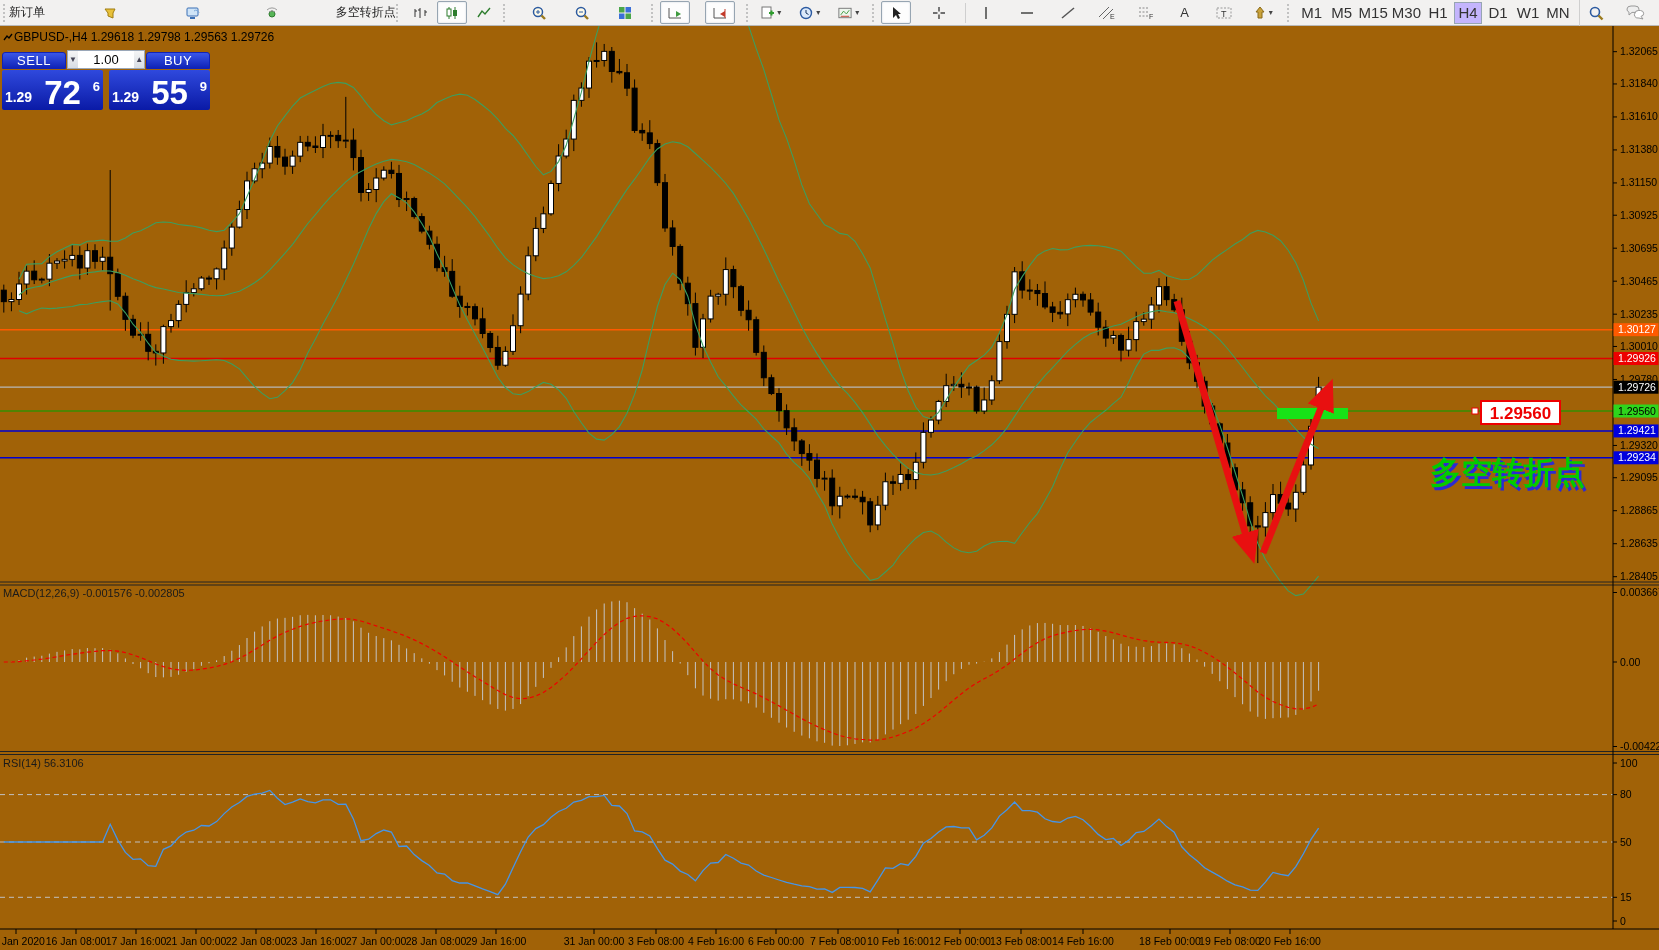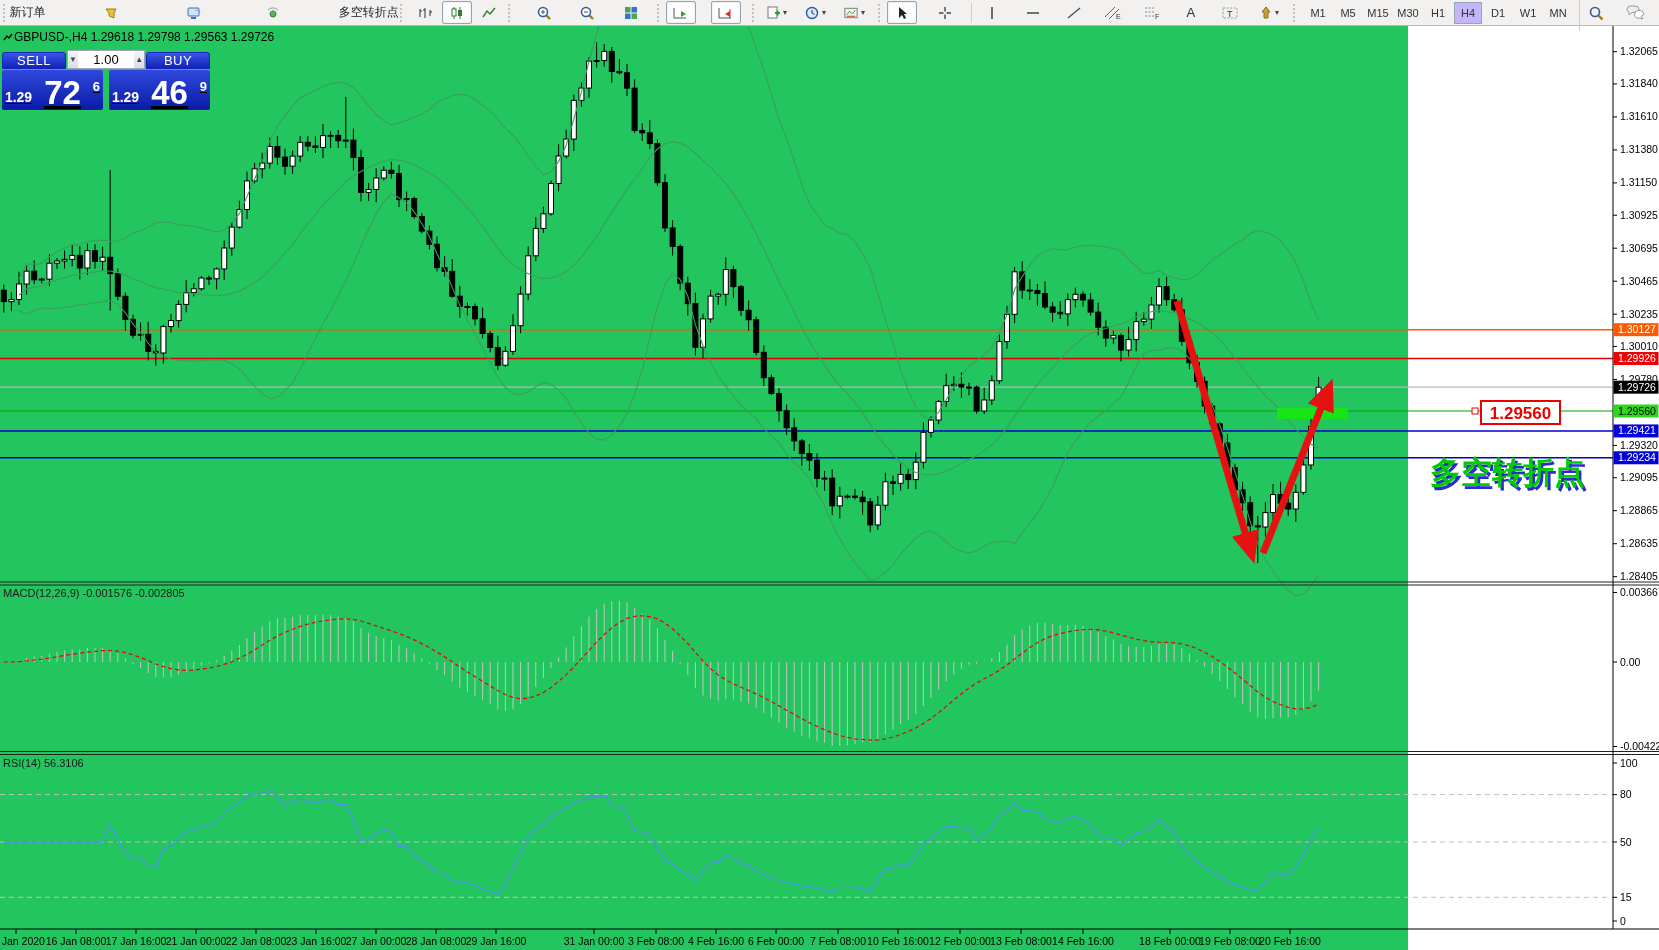--- a/index.html
+++ b/index.html
@@ -9,39 +9,39 @@
     display:flex;align-items:center;white-space:nowrap;font-size:12px;color:#222;}
   .tb-grip{width:5px;height:18px;margin:0 3px;border-left:2px dotted #c2c2c2;}
   .tb-sep{width:1px;height:20px;background:#cfcfcf;margin:0 4px;}
   .tb-btn{display:inline-flex;align-items:center;justify-content:center;height:21px;min-width:22px;
     padding:0 3px;margin:0 1px;border:1px solid transparent;border-radius:2px;cursor:default;}
   .tb-btn.active{background:#fdfdfd;border:1px solid #97a5b2;box-shadow:inset 0 0 2px #cdd6de;}
   .tb-btn svg{display:block;}
   .tb-label{margin-left:4px;}
   .tb-right{margin-left:auto;display:flex;align-items:center;margin-right:8px;}
   .tf-btn{display:inline-flex;align-items:center;justify-content:center;height:20px;min-width:26px;
-    margin:7px 1px;font-size:11px;color:#333;border:1px solid transparent;}
+    margin:7px 1px;font-size:15px;color:#333;border:1px solid transparent;}
   .tf-btn.active{background:#c4b5fd;border:1px solid #97a5b2;}
   .dd{font-size:8px;color:#444;margin-left:2px;}
   
-  .chart-wrap{position:relative;width:1408px;height:924px;background:#22c55e;}
+  .chart-wrap{position:relative;width:1659px;height:924px;background:#a16207;}
   #chart-svg{position:absolute;left:0;top:0;}
   .chart-title{position:absolute;left:14px;top:4px;font-size:12px;color:#000;z-index:5;}
   .title-ico{position:absolute;left:3px;top:7px;z-index:5;}
   
   .trade{position:absolute;left:2px;top:18px;width:208px;z-index:6;font-family:"Liberation Sans",sans-serif;}
   .trade-head{display:flex;height:25px;align-items:flex-end;}
   .btn-sell,.btn-buy{flex:0 0 62px;display:flex;align-items:center;justify-content:center;
     color:#fff;font-size:13px;letter-spacing:.5px;
     background:linear-gradient(#3a57e8,#1023b8);border:1px solid #1023b8;border-radius:3px 3px 0 0;cursor:pointer;}
   .vol-box{flex:1;display:flex;align-items:stretch;border:1px solid #9aa7b8;background:#fff;margin:0 1px;}
   .vol-step{width:14px;display:flex;align-items:center;justify-content:center;font-size:8px;
     background:linear-gradient(#f5f5f5,#d8dde4);color:#445;cursor:pointer;}
   .vol-input{width:100%;border:0;outline:0;text-align:center;font-size:13px;font-family:"Liberation Sans",sans-serif;}
-  .trade-prices{display:flex;gap:6px;margin-top:1px;text-decoration:underline;}
+  .trade-prices{display:flex;gap:6px;margin-top:1px;}
   .px-box{flex:1;height:38px;color:#fff;display:flex;align-items:flex-end;justify-content:center;
     background:linear-gradient(#2f49dd,#0a1aa6);border-radius:2px;padding-bottom:2px;cursor:pointer;}
   .px-small{font-size:14px;font-weight:bold;margin-bottom:3px;}
   .px-big{font-size:33px;font-weight:bold;line-height:30px;margin:0 12px;text-align:right;}
   .px-sup{font-size:13px;font-weight:bold;margin-bottom:14px;}
 </style>
 </head>
 <body>
 
 <div class="toolbar">
@@ -250,21 +250,21 @@
       <div class="btn-buy">BUY</div>
     </div>
     <div class="trade-prices">
       <div class="px-box">
         <span class="px-small">1.29</span>
         <span class="px-big">72</span>
         <span class="px-sup">6</span>
       </div>
       <div class="px-box">
         <span class="px-small">1.29</span>
-        <span class="px-big">46</span>
+        <span class="px-big">55</span>
         <span class="px-sup">9</span>
       </div>
     </div>
   </div>
 
   <svg id="chart-svg" width="1659" height="924" viewBox="0 0 1659 924">
       <g>
         <line x1="0" y1="303.67909999999983" x2="1613" y2="303.67909999999983" stroke="#ff5a00" stroke-width="1.4"></line>
         <line x1="0" y1="332.51254999999765" x2="1613" y2="332.51254999999765" stroke="#e00000" stroke-width="1.4"></line>
         <line x1="0" y1="361.2025499999977" x2="1613" y2="361.2025499999977" stroke="#b8b8b8" stroke-width="1.2"></line>

